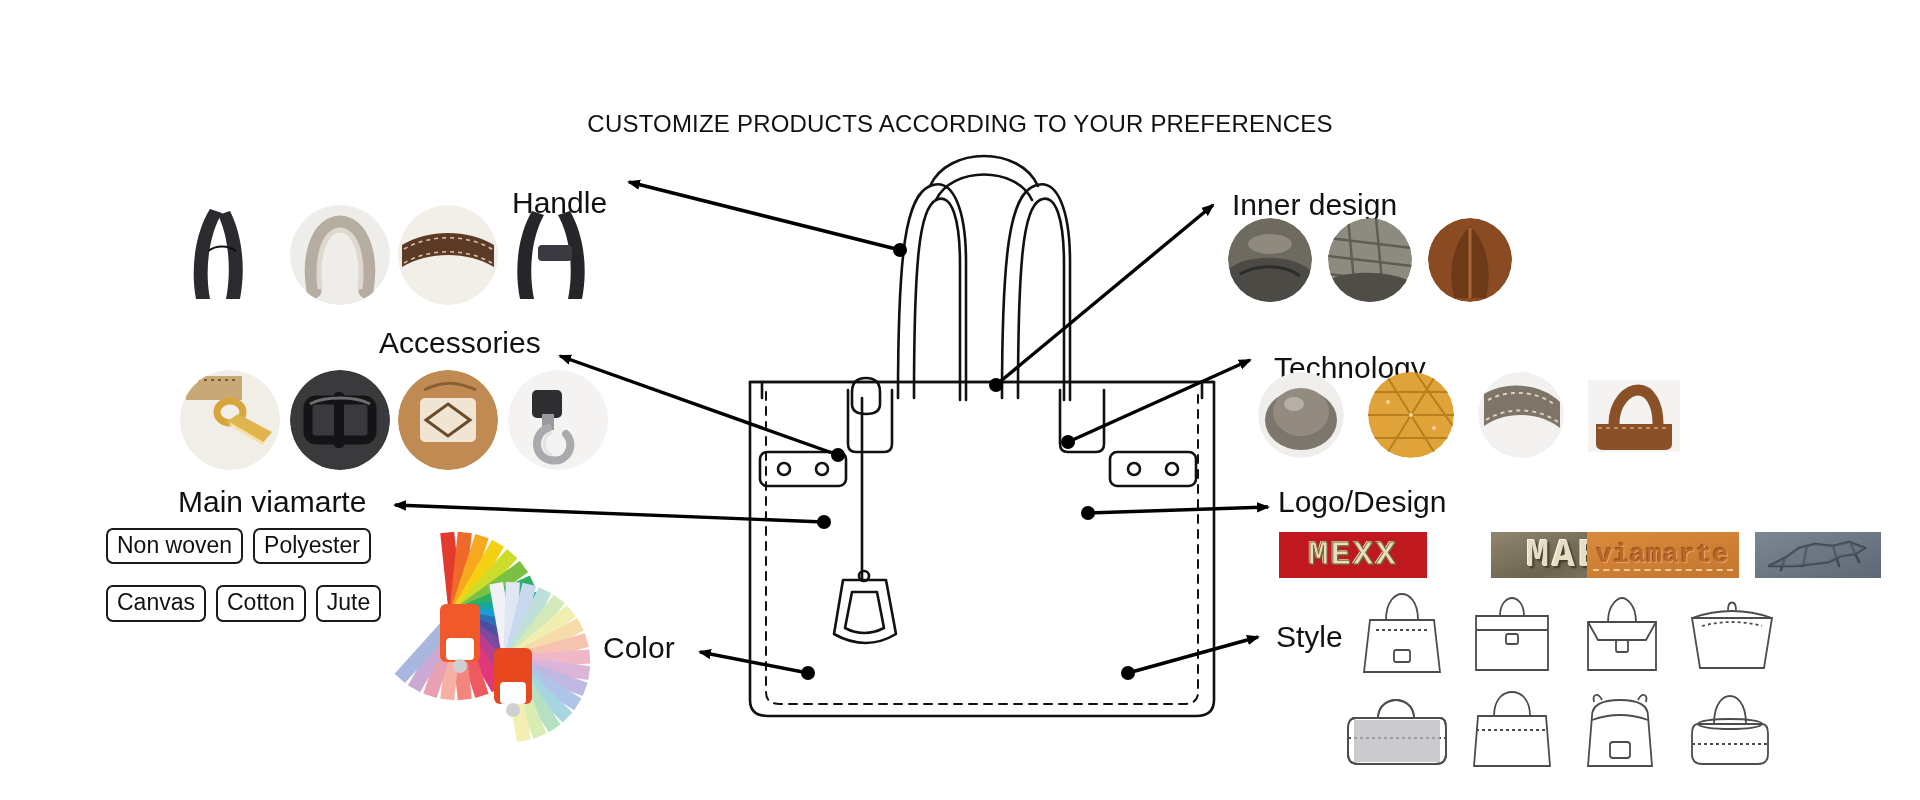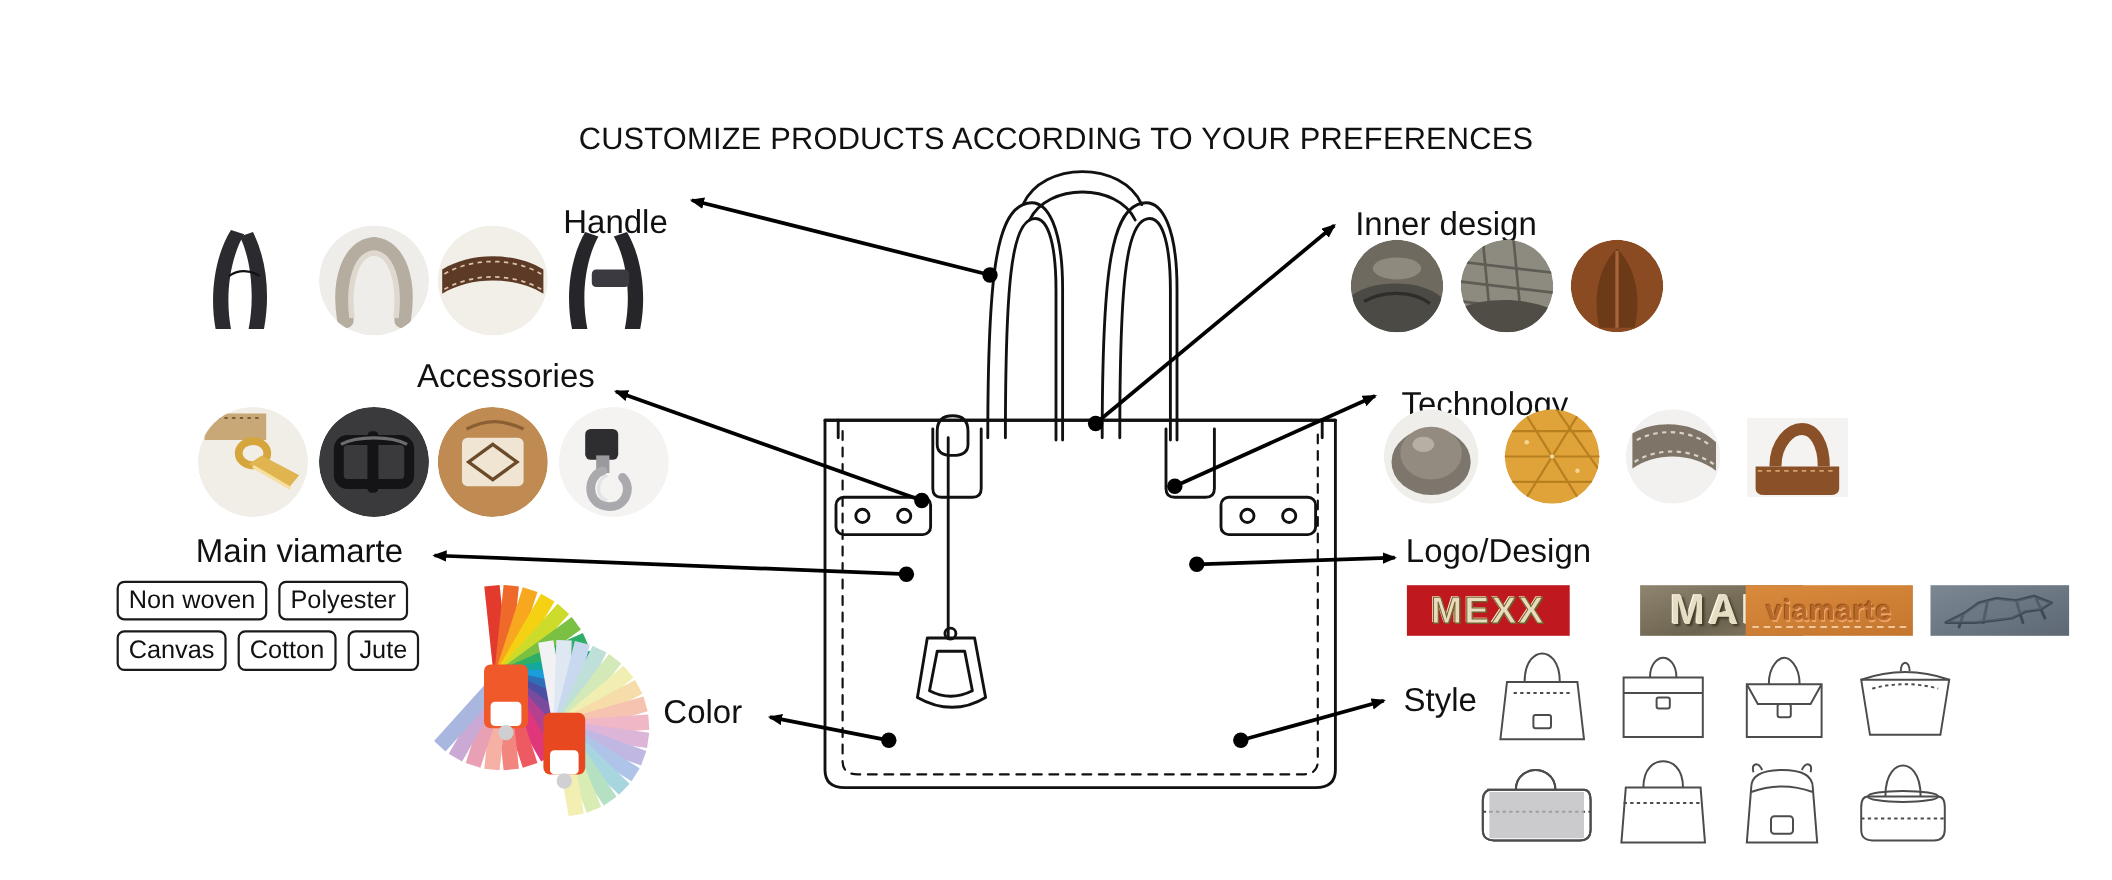--- a/index.html
+++ b/index.html
@@ -10,44 +10,44 @@
   #stage{position:absolute;left:0;top:0;width:1920px;height:800px;}
 
   
   .title{
     position:absolute;left:0;top:12px;width:1920px;text-align:center;
     font-size:74px;font-weight:bold;letter-spacing:-1px;line-height:1;
     font-family:"DejaVu Sans",sans-serif;
   }
   .subtitle{
     position:absolute;left:0;top:112px;width:1920px;text-align:center;
-    font-size:28px;font-weight:400;letter-spacing:.2px;line-height:1;
+    font-size:24px;font-weight:400;letter-spacing:.2px;line-height:1;
   }
 
   
   .label{position:absolute;font-size:30px;line-height:1;white-space:nowrap;}
 
   
   #wires{position:absolute;left:0;top:0;width:1920px;height:800px;}
 
   
   .thumb{position:absolute;overflow:hidden;}
   .circ{border-radius:50%;}
 
   
-  .chips{position:absolute;display:flex;flex-wrap:wrap;gap:9px 10px;width:280px;}
+  .chips{position:absolute;display:flex;flex-wrap:wrap;gap:21px 10px;width:280px;}
   .chip{
     border:2px solid #1a1a1a;border-radius:7px;background:#fff;
     padding:2px 9px 4px;font-size:23px;line-height:1.15;white-space:nowrap;
   }
 
   
   .plate{position:absolute;display:flex;align-items:center;justify-content:center;
          overflow:hidden;}
-  .plate span{font-weight:bold;letter-spacing:2px;}
+  .plate span{font-weight:bold;letter-spacing:2px;font-family:Liberation Mono, monospace;}
   .plate-mexx{background:#c0181f;}
   .plate-mexx span{
     font-size:34px;color:#e8dcc0;
     text-shadow:1px 1px 0 #6b5a2a,-1px -1px 0 #fff3d0;
     -webkit-text-stroke:1px #7a6530;
   }
   .plate-mae{background:linear-gradient(160deg,#8f8570,#6d6450 60%,#8a8068);}
   .plate-mae span{
     font-size:38px;color:#e6dec4;letter-spacing:3px;
     text-shadow:2px 2px 2px #413a28,-1px -1px 0 #fffbe8;

